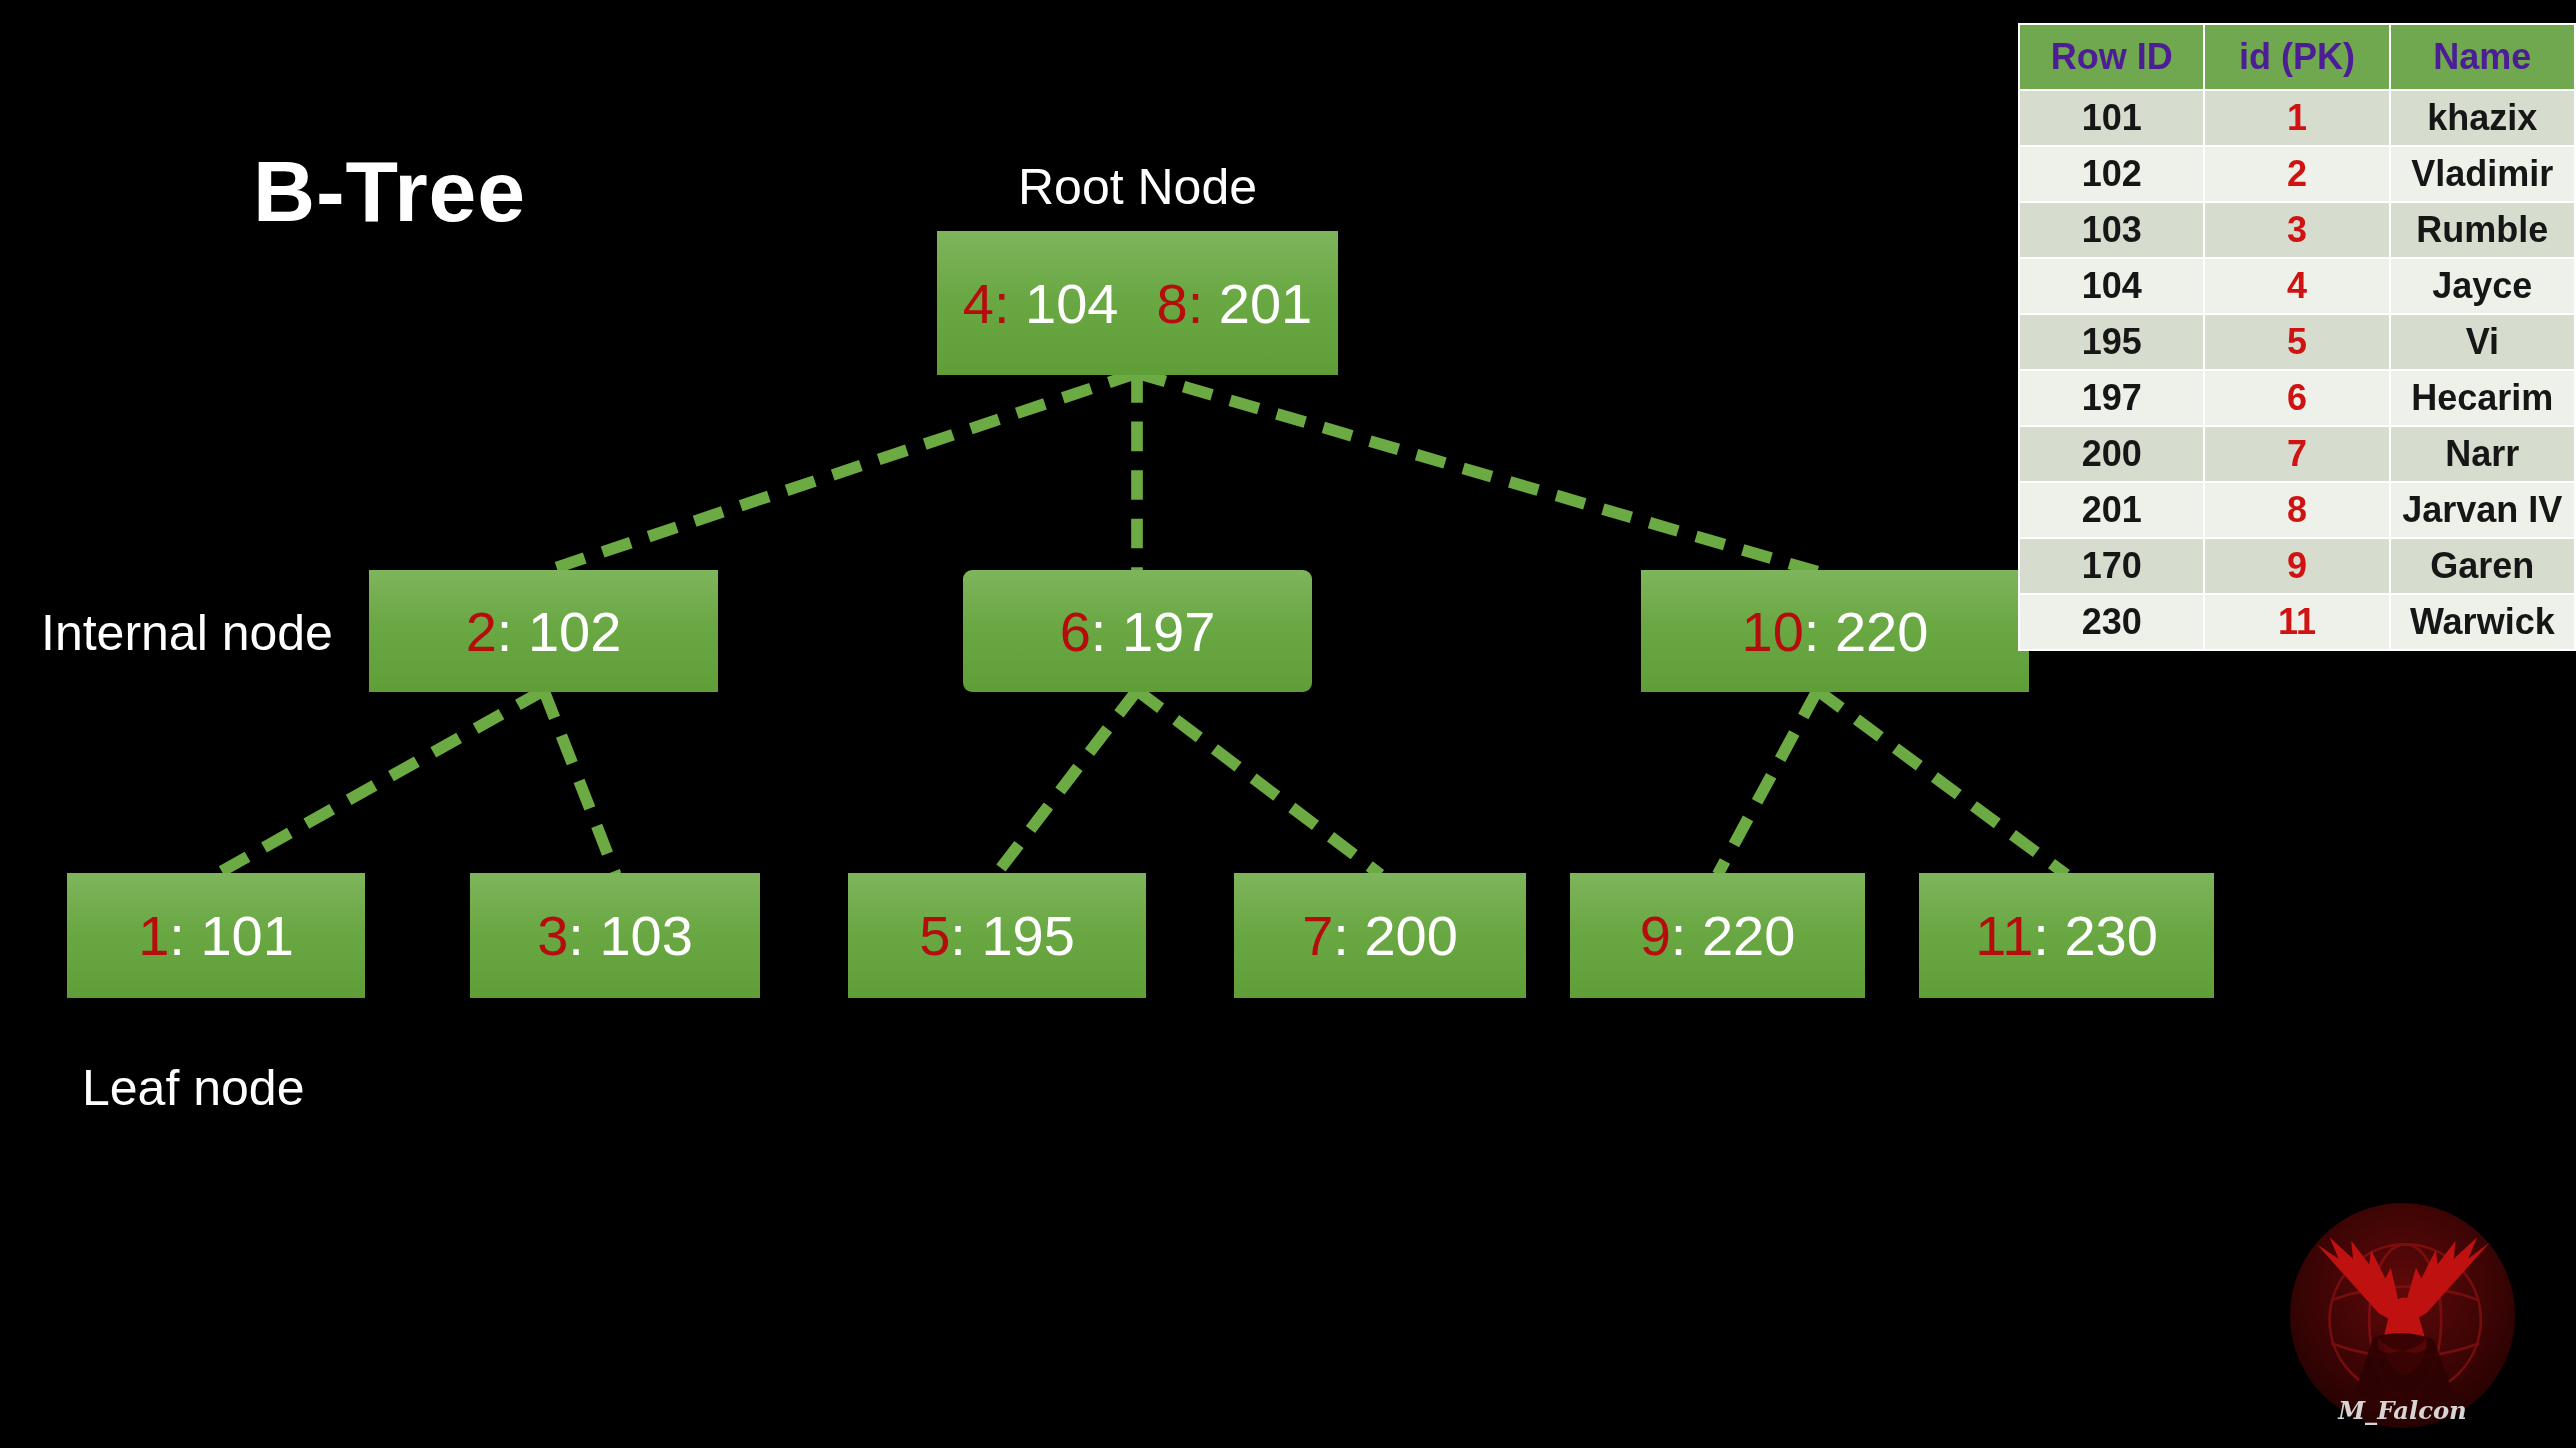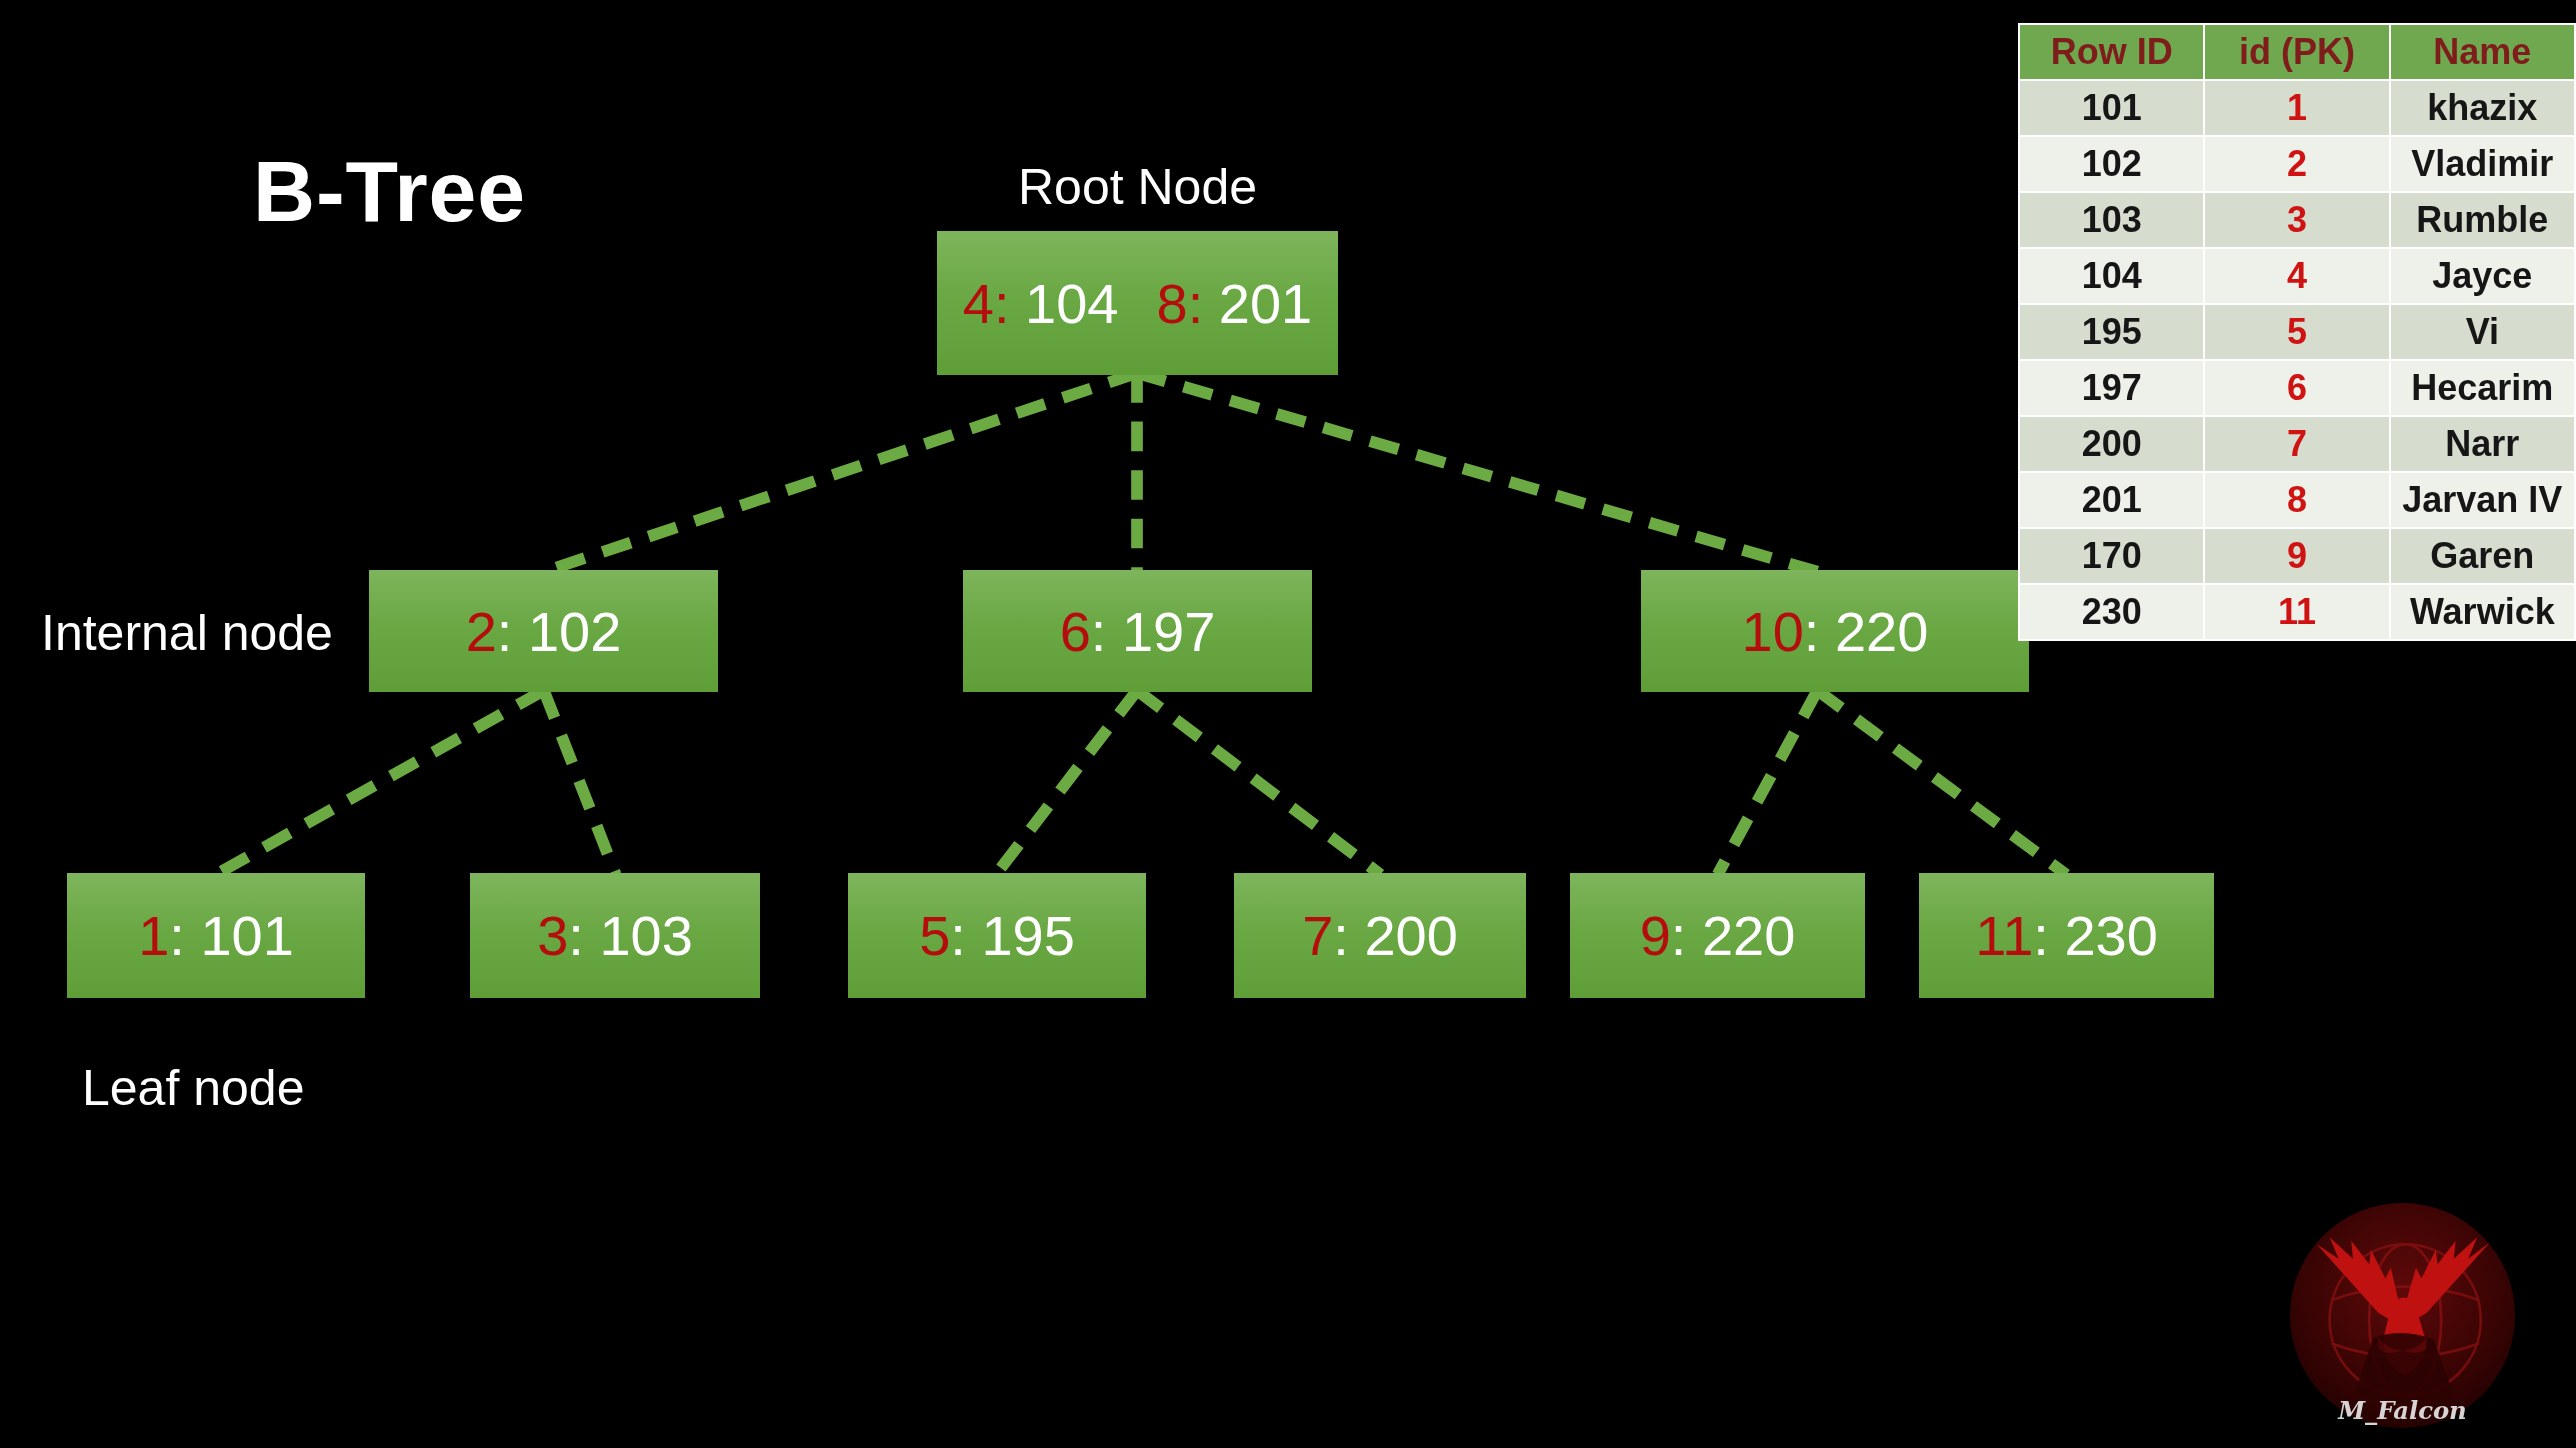--- a/index.html
+++ b/index.html
@@ -33,38 +33,38 @@
   .node{
     position:absolute;z-index:2;
     background:linear-gradient(180deg,var(--node_top) 0%,var(--node_mid) 45%,var(--node_bottom) 100%);
     display:flex;align-items:center;justify-content:center;
     color:#ffffff;font-size:56px;font-weight:500;white-space:pre;
   }
   .node .k{color:var(--key_red);}
   .node .entry + .entry{margin-left:38px;}
   .root-node{left:937px;top:231px;width:401px;height:144px;text-align:center;}
   .int-0{left:369px;top:570px;width:349px;height:122px;}
-  .int-1{left:963px;top:570px;width:349px;height:122px;}
+  .int-1{left:963px;top:570px;width:349px;height:122px;border-radius:9px;}
   .int-2{left:1641px;top:570px;width:388px;height:122px;}
   .leaf-0{left:67px;top:873px;width:298px;height:125px;}
   .leaf-1{left:470px;top:873px;width:290px;height:125px;}
   .leaf-2{left:848px;top:873px;width:298px;height:125px;}
   .leaf-3{left:1234px;top:873px;width:292px;height:125px;}
   .leaf-4{left:1570px;top:873px;width:295px;height:125px;}
   .leaf-5{left:1919px;top:873px;width:295px;height:125px;}
   .rows-table{
     position:absolute;left:2018px;top:23.4px;width:558px;z-index:2;
     border-collapse:collapse;table-layout:fixed;
   }
   .rows-table th,.rows-table td{
     border:2.7px solid #ffffff;text-align:center;vertical-align:middle;
     font-size:36px;overflow:hidden;
   }
   .rows-table th{
-    background:var(--header_green);color:#7f1d1d;font-weight:700;height:56px;
+    background:var(--header_green);color:#4c1d95;font-weight:700;height:66px;
   }
   .rows-table td{height:56px;color:#161616;font-weight:700;}
   .rows-table tbody tr:nth-child(odd) td{background:var(--row_dark);}
   .rows-table tbody tr:nth-child(even) td{background:var(--row_light);}
   .rows-table td.col-idpk{color:var(--id_red);}
   .logo{position:absolute;left:2290px;top:1203px;width:225px;height:225px;z-index:2;}
   .logo text{
     font-family:"DejaVu Serif",serif;font-style:italic;font-weight:700;
     font-size:27px;fill:#d6d4d4;
   }

